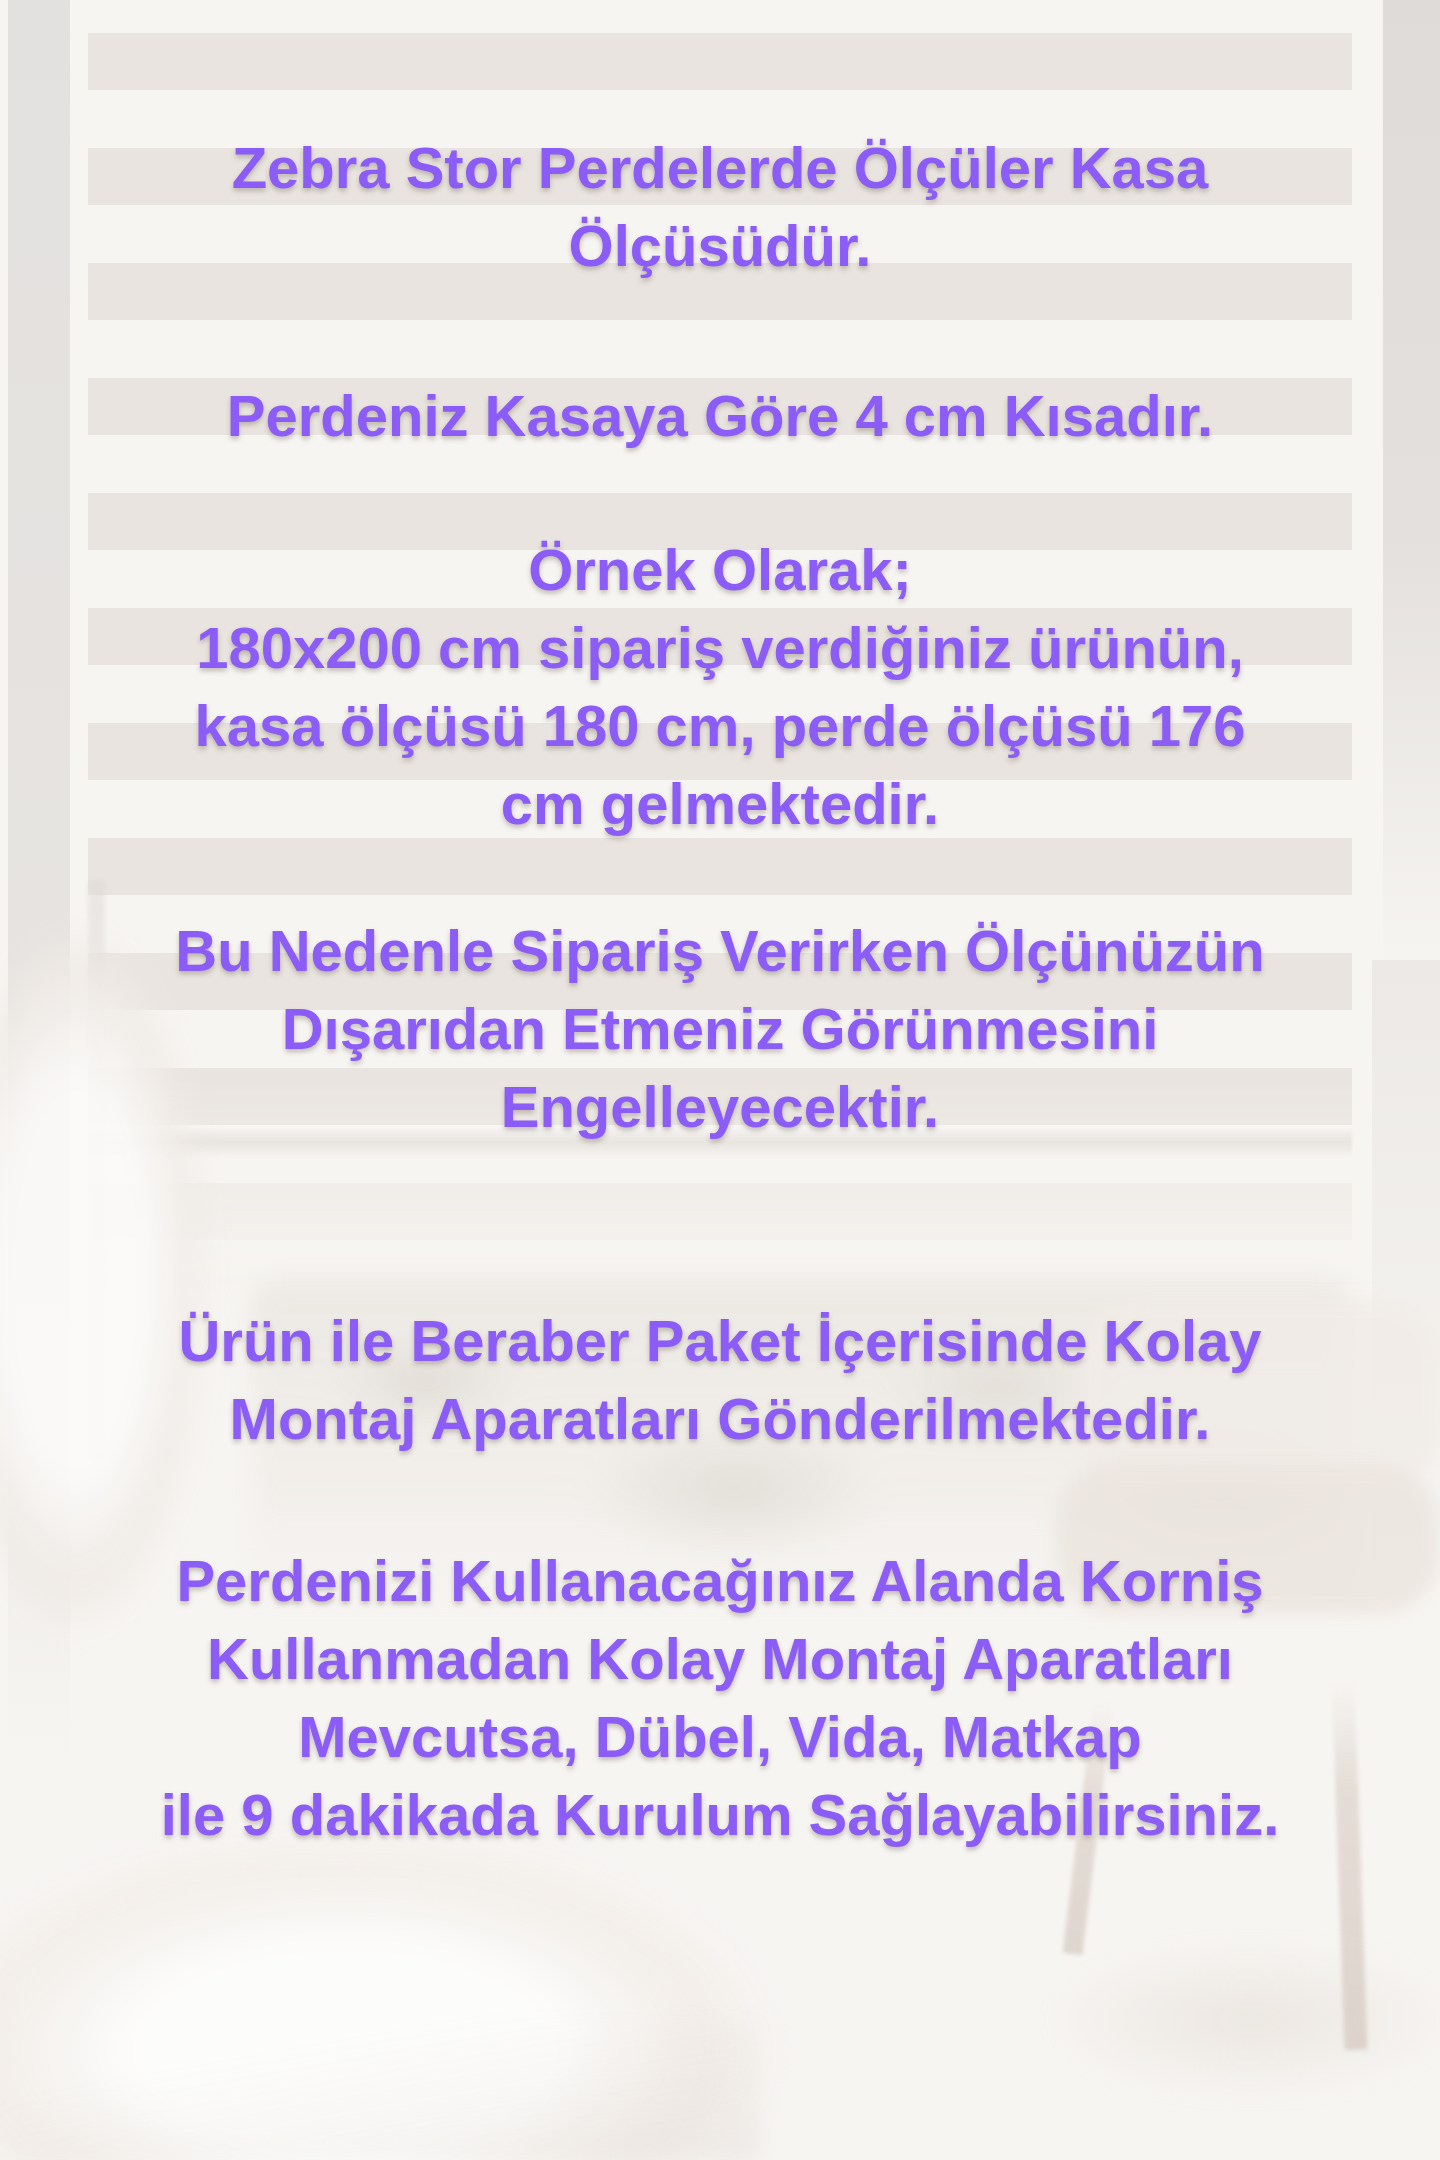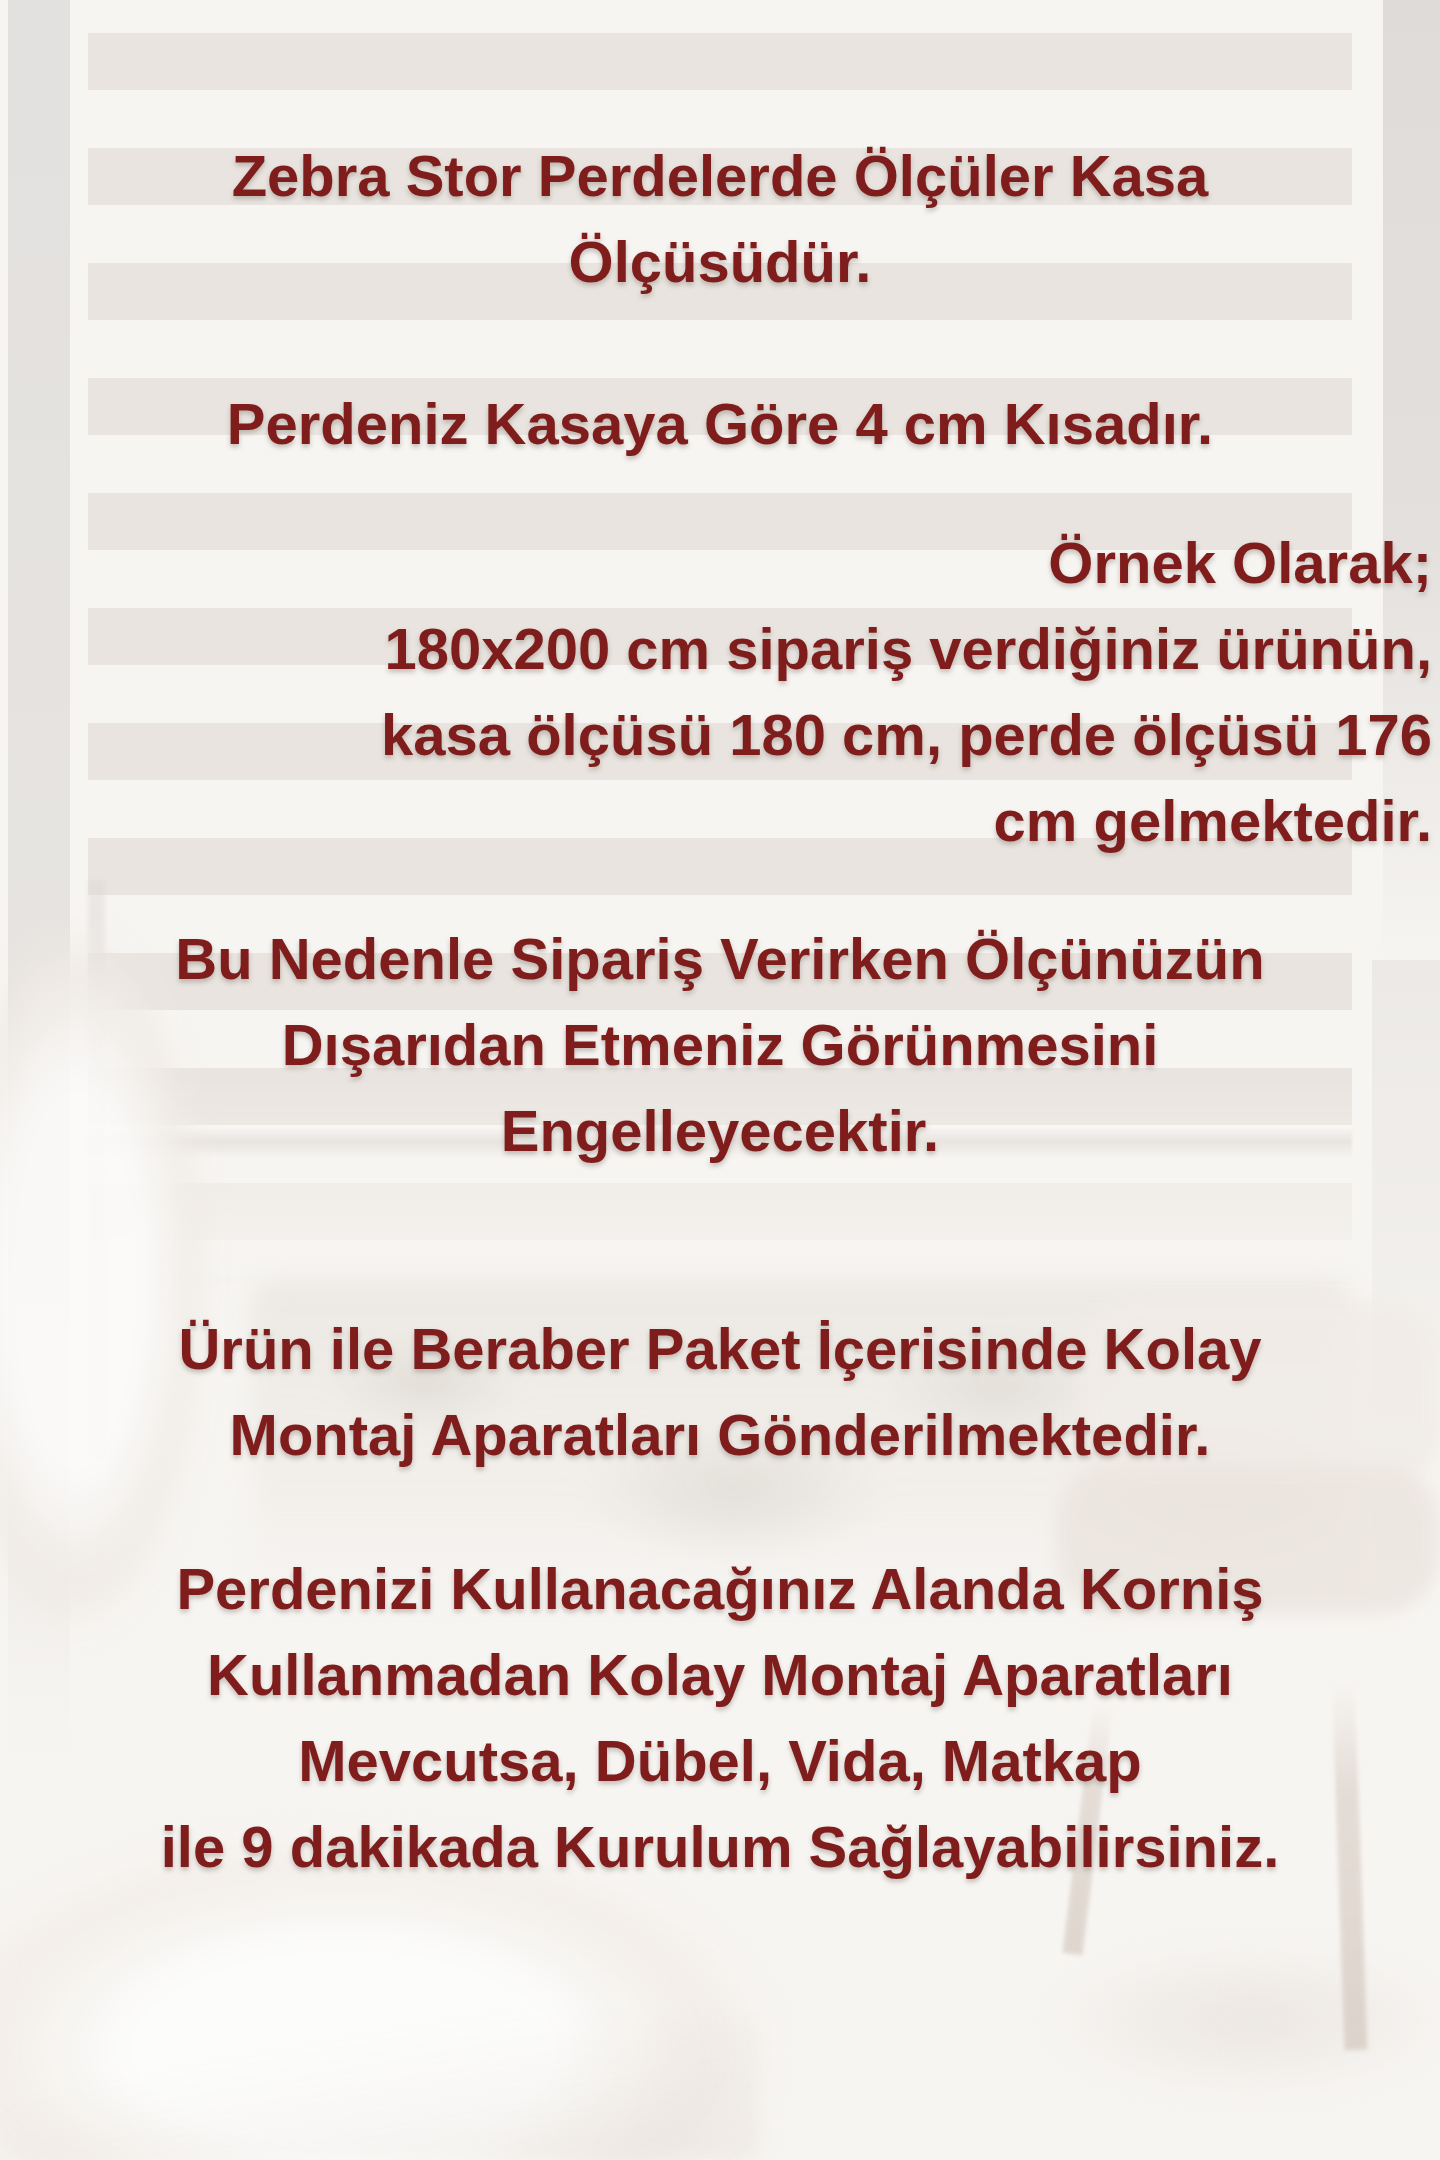--- a/index.html
+++ b/index.html
@@ -98,31 +98,31 @@
     background: linear-gradient(170deg, rgba(224,215,206,0) 30%, rgba(212,202,192,.4));
     filter: blur(10px); opacity: .6;
   }
 
   
   .para {
     position: absolute; left: 0; width: 1440px;
     text-align: center;
   }
   .line {
-    margin: 8px;
+    margin: 0;
     font-size: 58px;
     line-height: 78px;
     font-weight: 700;
-    color: #7f1d1d;
+    color: #8b5cf6;
     white-space: nowrap;
     text-shadow: 0 3px 5px rgba(128,118,108,.45);
   }
   .para-1 { top: 129px; }
   .para-2 { top: 377px; }
-  .para-3 { top: 516px; text-align: right; }
+  .para-3 { top: 531px; }
   .para-4 { top: 912px; }
   .para-5 { top: 1302px; }
   .para-6 { top: 1542px; }
 </style>
 </head>
 <body>
 
 <div class="canvas">
 
   <div class="layer wall-right"></div>

